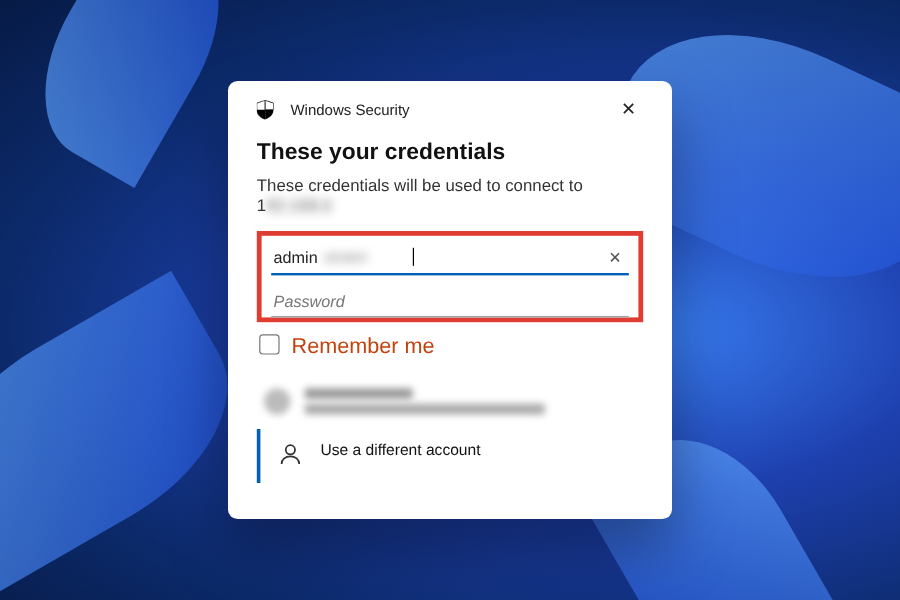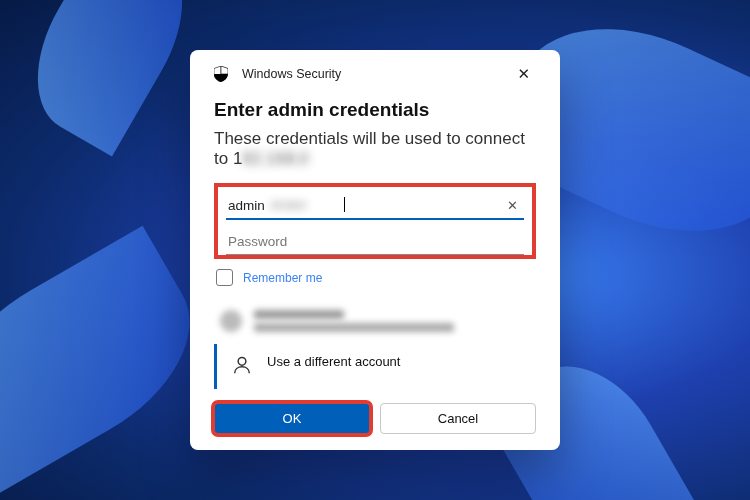--- a/index.html
+++ b/index.html
@@ -19,40 +19,40 @@
       box-shadow: 0 25px 50px rgba(0,0,0,0.35);
       padding: 14px 24px 16px 24px;
     }
     .titlebar { display: flex; align-items: center; margin-bottom: 16px; }
     .shield { width: 14px; height: 16px; margin-right: 14px; position: relative; }
     .shield svg { display: block; }
     .dlg-title { font-size: 12.5px; color: #222; }
     .close { margin-left: auto; font-size: 15px; color: #222; cursor: pointer; padding: 2px 6px; line-height: 1; }
 
     .heading { font-size: 19px; font-weight: 600; color: #111; margin-bottom: 8px; }
-    .subtext { font-size: 17px; color: #333; margin-bottom: 14px; }
+    .subtext { font-size: 14px; color: #333; margin-bottom: 14px; }
     .blurred { color: transparent; text-shadow: 0 0 8px rgba(80,80,80,0.9); user-select: none; }
 
     .input-box {
       border: 4px solid #e03c31; padding: 6px 8px 0 8px; margin-bottom: 10px;
     }
     .field-row { position: relative; }
     .username {
       width: 100%; border: none; border-bottom: 2px solid #005fb8;
       font-size: 13.5px; padding: 5px 26px 5px 2px; outline: none; color: #222;
     }
     .caret { display: inline-block; width: 1px; height: 15px; background: #000; position: absolute; left: 118px; top: 4px; }
     .clear-x { position: absolute; right: 6px; top: 5px; font-size: 13px; color: #555; cursor: pointer; }
     .password {
       width: 100%; border: none; border-bottom: 1px solid #888;
-      font-size: 13.5px; padding: 6px 2px 5px 2px; outline: none; margin-top: 8px;
+      font-size: 13.5px; padding: 6px 2px 5px 2px; outline: none; margin-top: 8px; font-style: italic;
     }
     .password::placeholder { color: #777; }
 
-    .remember { display: flex; align-items: center; margin: 4px 0 18px 2px; font-size: 12px; color: #3b82f6; }
+    .remember { display: flex; margin: 4px 0 18px 2px; font-size: 18px; color: #c2410c; }
     .chk { width: 17px; height: 17px; border: 1px solid #777; border-radius: 3px; margin-right: 10px; background: #fff; }
 
     .more { color: #005fb8; font-size: 13px; margin-bottom: 14px; cursor: pointer; }
 
     .acct-row { display: flex; align-items: center; padding: 6px 4px 12px 6px; }
     .acct-icon-blur { width: 22px; height: 22px; border-radius: 50%; background: #bbb; filter: blur(3px); margin-right: 12px; }
     .acct-text { font-size: 12px; }
     .acct-text .l1 { width: 90px; height: 9px; background: #999; filter: blur(3px); border-radius: 2px; margin-bottom: 4px; }
     .acct-text .l2 { width: 200px; height: 9px; background: #aaa; filter: blur(3px); border-radius: 2px; }
 
@@ -83,21 +83,21 @@
         <path d="M7 0 L14 2.5 V8 C14 12 10.5 15 7 16 V0 Z" fill="#000"></path>
         <path d="M7 0 L0 2.5 V8 C0 12 3.5 15 7 16 V0 Z" fill="#fff" stroke="#000" stroke-width="0.6"></path>
         <path d="M7 0 L14 2.5 V8 H7 Z" fill="#fff" stroke="#000" stroke-width="0.6"></path>
         <path d="M7 8 H0 V8 C0 12 3.5 15 7 16 Z" fill="#000"></path>
       </svg>
     </span>
     <span class="dlg-title">Windows Security</span>
     <span class="close">✕</span>
   </div>
 
-  <div class="heading">Enter admin credentials</div>
+  <div class="heading">These your credentials</div>
   <div class="subtext">
     <span>These credentials will be used to connect to 1</span><span class="blurred">92.168.0</span>
   </div>
 
   <div class="input-box">
     <div class="field-row">
       <input class="username" type="text" value="admin" style="">
       <span class="inblur" style="position:absolute;left:44px;top:4px;font-size:13px;">strator</span>
       <span class="caret"></span>
       <span class="clear-x">✕</span>
@@ -122,18 +122,14 @@
   <div class="diff-acct">
     <span class="person-icon">
       <svg viewBox="0 0 24 24" width="22" height="22" fill="none" stroke="#333" stroke-width="1.6">
         <circle cx="12" cy="8" r="4.2"></circle>
         <path d="M4 21c0-4.4 3.6-7 8-7s8 2.6 8 7"></path>
       </svg>
     </span>
     <span>Use a different account</span>
   </div>
 
-  <div class="btn-row">
-    <div class="btn ok">OK</div>
-    <div class="btn cancel">Cancel</div>
-  </div>
 
 </div>
 
 </body></html>

